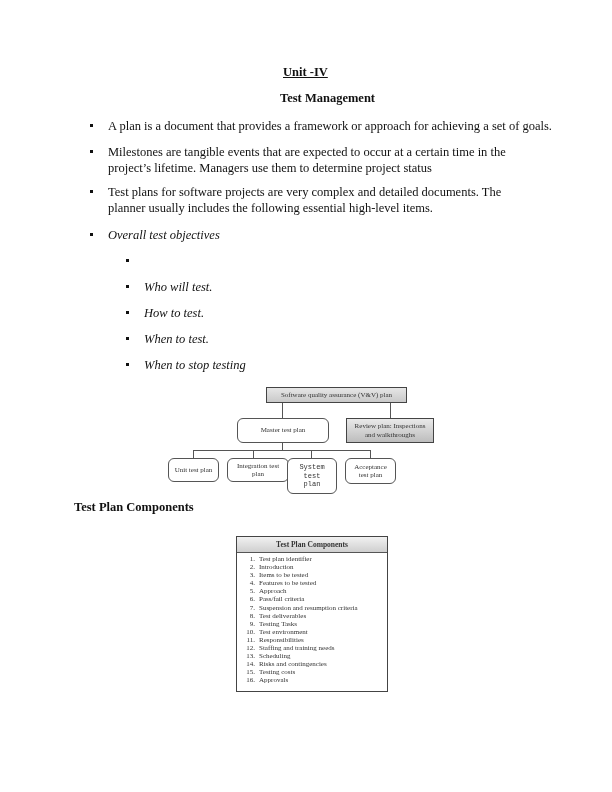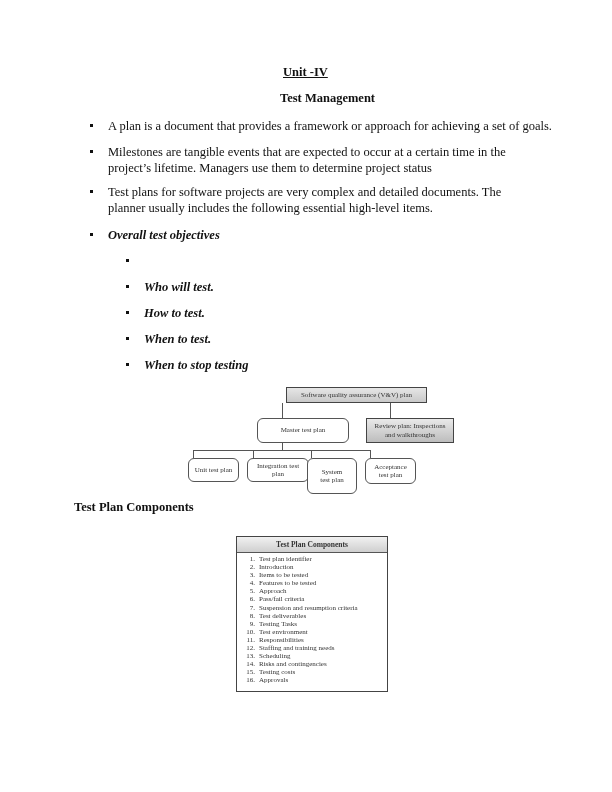--- a/index.html
+++ b/index.html
@@ -5,28 +5,28 @@
     html, body { margin: 0; padding: 0; background: #ffffff; }
     body { width: 612px; height: 792px; position: relative; overflow: hidden;
       font-family: "Liberation Serif", "DejaVu Serif", serif; color: #111; }
     .abs { position: absolute; white-space: nowrap; }
     .unit { left: 283px; top: 65px; font-size: 12.5px; font-weight: bold; text-decoration: underline; }
     .title { left: 280px; top: 91px; font-size: 12.5px; font-weight: bold; }
     .bullet { position: absolute; font-size: 12.5px; line-height: 16px; }
     .bullet .dot { position: absolute; left: 0; top: 6px; width: 3px; height: 3px; background: #111; }
     .bullet .txt { position: absolute; left: 18px; top: 0; white-space: nowrap; }
     .bullet .txt.wrap { white-space: normal; width: 430px; }
-    .italic { font-style: italic; font-weight: bold; }
+    .italic { font-style: italic; }
     .section-heading { left: 74px; top: 500px; font-size: 12.5px; font-weight: bold; }
 
     
     .diagram { position: absolute; left: 0; top: 0; width: 612px; height: 792px; pointer-events: none; }
     .dbox { position: absolute; box-sizing: border-box; border: 1px solid #555; background: #fff;
       font-size: 7px; color: #333; display: flex; align-items: center; justify-content: center;
-      text-align: center; line-height: 8.5px; pointer-events: auto; margin-left: 20px; }
+      text-align: center; line-height: 8.5px; pointer-events: auto; }
     .dbox.rounded { border-radius: 6px; }
     .dbox.shaded { background: linear-gradient(#e6e6e6, #c9c9c9); border-color: #444; }
     .dbox.shaded-round { background: linear-gradient(#e9e9e9, #bdbdbd); border-radius: 0; border-color: #444; }
     .dline { position: absolute; background: #555; }
 
     
     .tpc { position: absolute; left: 236px; top: 536px; width: 152px; height: 156px; box-sizing: border-box;
       border: 1px solid #444; background: #fff; }
     .tpc-head { height: 15px; background: linear-gradient(#f1f1f1, #cfcfcf); border-bottom: 1px solid #555;
       font-size: 7.5px; font-weight: bold; color: #333; text-align: center; line-height: 15px; }
@@ -88,21 +88,21 @@
   <div class="dline" style="left:253px; top:450px; width:1px; height:8px;"></div>
   <div class="dline" style="left:311px; top:450px; width:1px; height:8px;"></div>
   <div class="dline" style="left:370px; top:450px; width:1px; height:8px;"></div>
 
   <div class="dbox shaded" style="left:266px; top:387px; width:141px; height:16px;">Software quality assurance  (V&amp;V) plan</div>
   <div class="dbox rounded" style="left:237px; top:418px; width:92px; height:25px;">Master test plan</div>
   <div class="dbox shaded-round" style="left:346px; top:418px; width:88px; height:25px; padding:0 3px;">Review plan: Inspections and walkthroughs</div>
 
   <div class="dbox rounded" style="left:168px; top:458px; width:51px; height:24px;">Unit test plan</div>
   <div class="dbox rounded" style="left:227px; top:458px; width:62px; height:24px; padding:0 8px;">Integration test plan</div>
-  <div class="dbox rounded" style="left:287px; top:458px; width:50px; height:24px; padding:17px 10px;">System test plan</div>
+  <div class="dbox rounded" style="left:287px; top:458px; width:50px; height:24px; padding:17px 10px;font-family:Liberation Mono, monospace;">System test plan</div>
   <div class="dbox rounded" style="left:345px; top:458px; width:51px; height:16px; padding:12px 4px;">Acceptance test plan</div>
 </div>
 
 <div class="abs section-heading">Test Plan Components</div>
 
 <div class="tpc">
   <div class="tpc-head">Test Plan Components</div>
   <ul class="tpc-list">
     <li class="tpc-item">
         <span class="tpc-num">1.</span>

